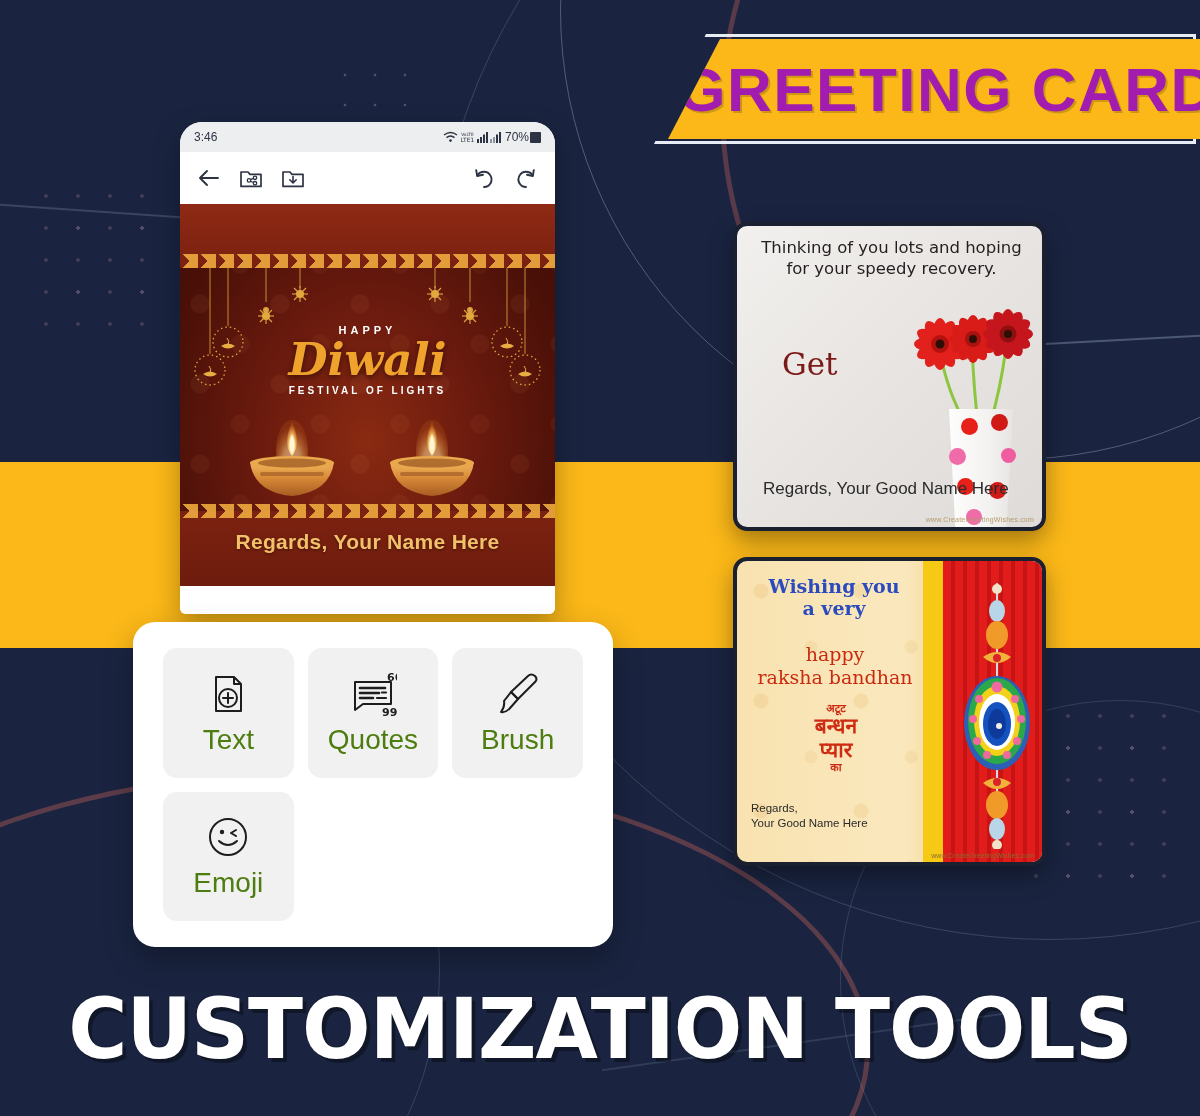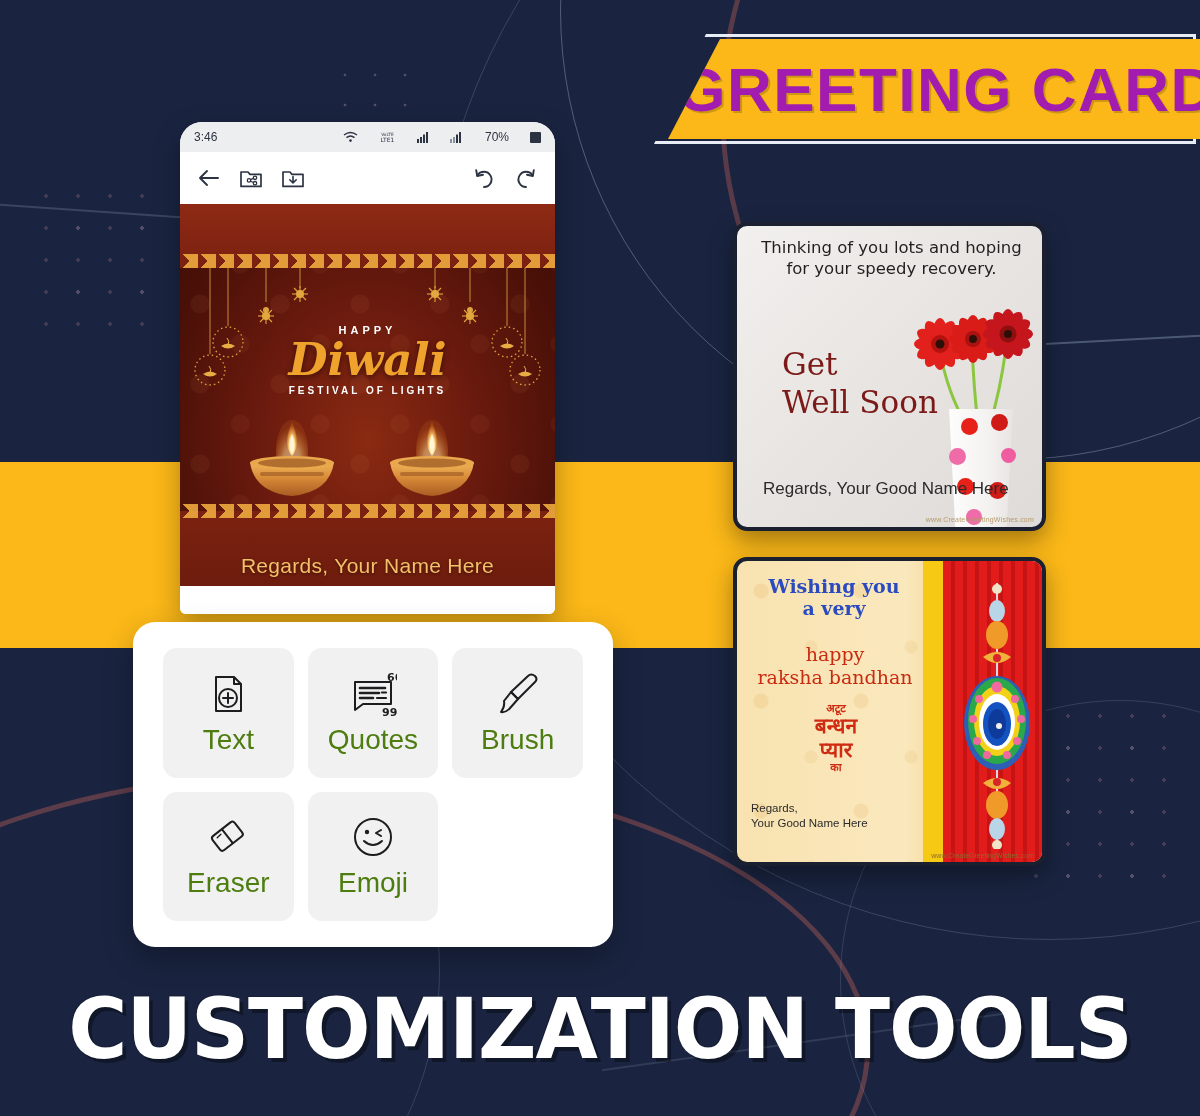--- a/index.html
+++ b/index.html
@@ -78,21 +78,21 @@
     background: #ffffff;
     border-radius: 22px 22px 6px 6px;
     box-shadow: 0 10px 28px rgba(0,0,0,0.30);
     overflow: hidden;
   }
   .statusbar {
     height: 30px; background: #edeef0;
     display: flex; align-items: center; justify-content: space-between;
     padding: 0 14px; font-size: 12px; color: #2c3342;
   }
-  .sb-right { display: flex; align-items: center; gap: 21px; }
+  .sb-right { display: flex; align-items: center; gap: 1px; }
   .sb-ico { display:block; }
   .sb-pct { font-size: 12px; color:#2c3342; margin-left:2px; }
   .batt { width: 11px; height: 11px; background: #2c3342; border-radius: 1px; }
 
   .toolbar {
     height: 52px; background:#fff;
     display: flex; align-items: center; justify-content: space-between;
     padding: 0 16px;
   }
   .tb-left, .tb-right { display: flex; align-items: center; gap: 16px; }
@@ -136,22 +136,22 @@
   }
   .tri-a { top: 50px; }
   .tri-b { bottom: 68px; }
   .diwali-title { position:absolute; left:0; top:120px; width:100%; text-align:center; }
   .d-happy { font-size: 11px; letter-spacing: 4px; color:#fff; font-weight:700; }
   .d-diwali { font-family:"DejaVu Serif", serif; font-style:italic; font-weight:700;
     font-size: 45px; color:#f0a32c; line-height:1.05;
     text-shadow: 0 2px 6px rgba(0,0,0,.5); }
   .d-fest { font-size: 10px; letter-spacing: 3px; color:#fff; font-weight:700; margin-top:2px;}
   .regards {
-    position:absolute; left:0; bottom:8px; width:100%; text-align:center;
-    font-size: 21px; font-weight:400; color:#f3c06a; letter-spacing:.3px;
+    position:absolute; left:0; bottom:32px; width:100%; text-align:center;
+    font-size: 21px; font-weight:700; color:#f3c06a; letter-spacing:.3px;
     text-shadow: 0 1px 3px rgba(0,0,0,.45);
   }
   .diya { position:absolute; bottom:86px; width:120px; height:80px; }
   .diya-l { left:52px; } .diya-r { left:192px; }
   .phone-bottom { position:absolute; left:0; bottom:0; width:100%; height:28px; background:#fff; }
 
   
   .toolpanel {
     position:absolute; left:133px; top:622px; width:480px; height:325px;
     background:#ffffff; border-radius:22px;
@@ -463,47 +463,36 @@
   </div>
 
   <div class="tool">
     <svg viewBox="0 0 48 48">
       <path d="M41 6 Q44 9 41 12 L24 29 L17 22 L34 6 Q37 3 41 6 Z" fill="none" stroke="#1d1d1f" stroke-width="2" stroke-linejoin="round"></path>
       <path d="M17 22 L24 29 L17 37 Q12 43 7 42 Q11 37 10 31 Z" fill="none" stroke="#1d1d1f" stroke-width="2" stroke-linejoin="round"></path>
     </svg>
     <span class="tool-label">Brush</span>
   </div>
 
-  <div class="tool">
-    <svg viewBox="0 0 48 48">
-      <g transform="rotate(-38 24 24)">
-        <rect x="10" y="14" width="28" height="18" rx="3" fill="none" stroke="#1d1d1f" stroke-width="2"></rect>
-        <path d="M24 14 v18" stroke="#1d1d1f" stroke-width="2"></path>
-        <path d="M15 18 l5 -0.5" stroke="#1d1d1f" stroke-width="1.4" stroke-linecap="round"></path>
-      </g>
-    </svg>
-    <span class="tool-label">Eraser</span>
-  </div>
 
   <div class="tool">
     <svg viewBox="0 0 48 48">
       <circle cx="24" cy="24" r="18" fill="none" stroke="#1d1d1f" stroke-width="2"></circle>
       <circle cx="18" cy="19" r="2.2" fill="#1d1d1f"></circle>
       <path d="M27 20 l5 -3 M27 20 l5 3" stroke="#1d1d1f" stroke-width="2" fill="none" stroke-linecap="round"></path>
       <path d="M15 28 q9 8 18 0" stroke="#1d1d1f" stroke-width="2" fill="none" stroke-linecap="round"></path>
     </svg>
     <span class="tool-label">Emoji</span>
   </div>
 </div>
 
 <div class="gw-card">
   <div class="gw-top">Thinking of you lots and hoping for your speedy recovery.</div>
   <div class="gw-title">
     <div>Get</div>
-    <div>Well Soon</div>
   </div>
 
   <svg style="position:absolute;right:4px;top:58px;width:140px;height:160px">
     <g stroke="#8cc63f" stroke-width="3" fill="none">
       <path d="M42 68 Q50 110 68 140"></path>
         <path d="M74 62 Q76 108 80 140"></path>
         <path d="M108 64 Q102 108 92 140"></path>
     </g>
     <g>
       <g transform="translate(42,60)">

